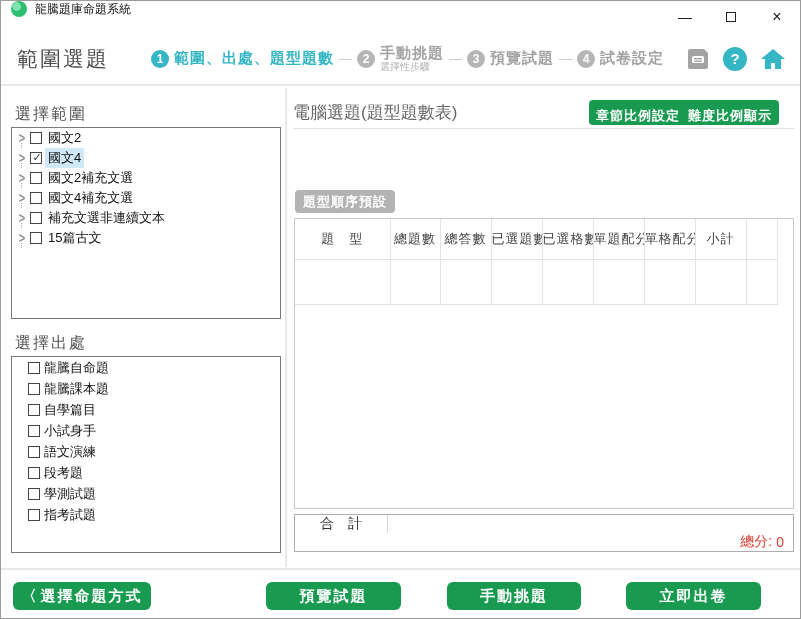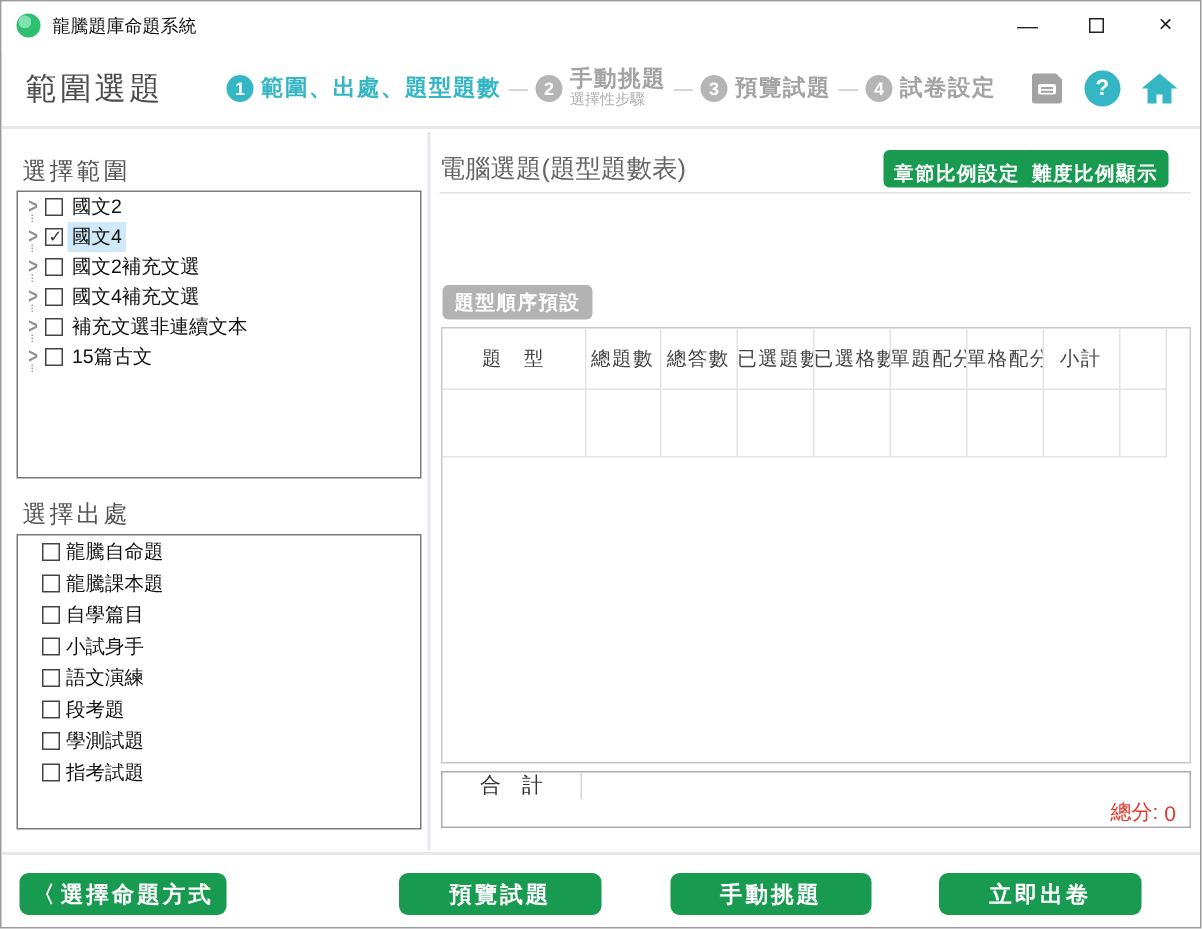--- a/index.html
+++ b/index.html
@@ -3,21 +3,21 @@
 <meta charset="utf-8">
 <style>
   * { box-sizing: border-box; margin: 0; padding: 0; }
   html,body { width: 801px; height: 619px; }
   body { font-family: "Liberation Sans", "DejaVu Sans", sans-serif; background:#fff; }
   .window { position: relative; width: 801px; height: 619px; background:#fff;
             border:1px solid #9b9b9b; overflow:hidden; }
 
   
   .titlebar { position:absolute; top:0; left:0; right:0; height:32px;
-              display:flex; align-items:center; padding-left:10px; background:#fff; }
+              display:flex; padding-left:10px; background:#fff; }
   .app-icon { width:16px; height:16px; border-radius:50%;
               background: radial-gradient(circle at 35% 35%, #7fe0b0 0 28%, #2fbf71 30% 100%); }
   .app-title { margin-left:8px; font-size:12px; color:#111; }
   .win-controls { position:absolute; right:0; top:0; height:32px; display:flex; }
   .win-btn { width:46px; height:32px; display:flex; align-items:center; justify-content:center;
              color:#222; font-size:14px; cursor:default; }
   .win-btn.max span.sq { width:10px; height:10px; border:1px solid #222; display:block; }
   .win-btn.close { font-size:16px; }
 
   

